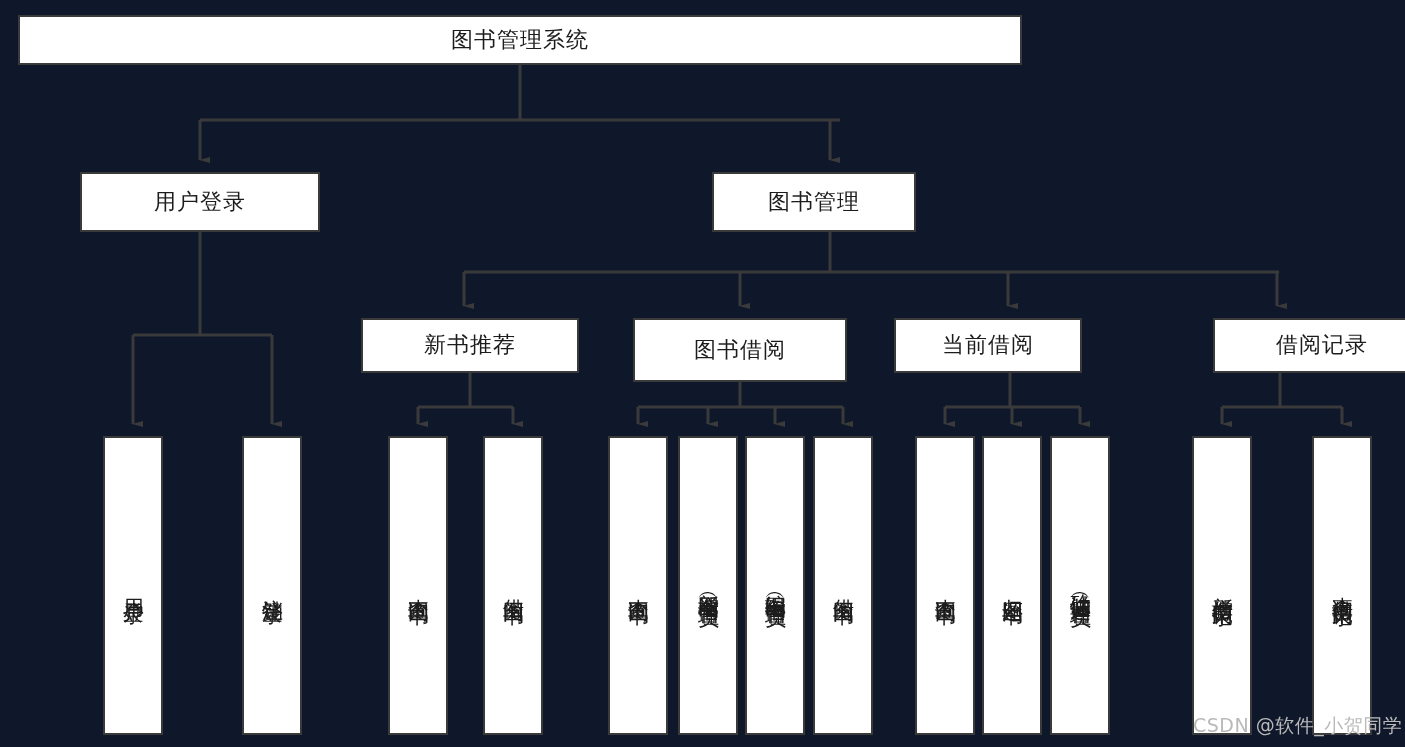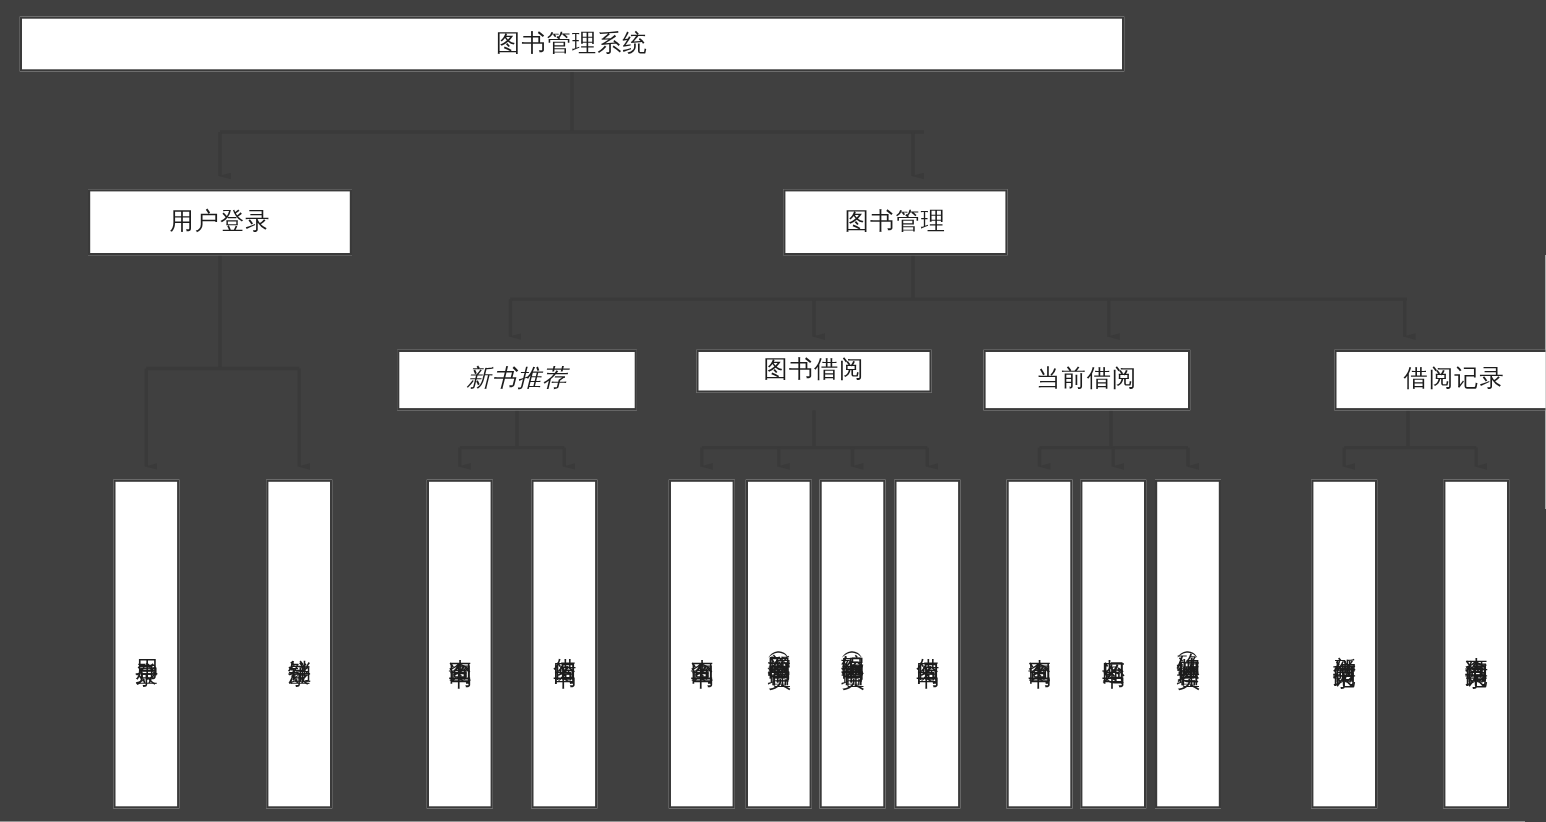--- a/index.html
+++ b/index.html
@@ -10,21 +10,21 @@
   body {
     width: 1405px;
     height: 747px;
     font-family: "DejaVu Sans", "Liberation Sans", sans-serif;
     overflow: hidden;
   }
   #diagram-root {
     position: relative;
     width: 1405px;
     height: 747px;
-    background: #404040;
+    background: #0f172a;
   }
   svg.diagram-svg {
     position: absolute;
     left: 0;
     top: 0;
     width: 1405px;
     height: 747px;
   }
   .node-box {
     position: absolute;
@@ -128,24 +128,24 @@
 
   <div id="level2-layer">
       <div class="node-box" style="left: 80px; top: 172px; width: 240px; height: 60px;">
         <span class="node-label-h">用户登录</span>
       </div>
       <div class="node-box" style="left: 712px; top: 172px; width: 204px; height: 60px;">
         <span class="node-label-h">图书管理</span>
       </div>
     </div>
   <div id="level3-layer">
-      <div class="node-box" style="left: 361px; top: 318px; width: 218px; height: 55px; font-style: italic;">
+      <div class="node-box" style="left: 361px; top: 318px; width: 218px; height: 55px;">
         <span class="node-label-h">新书推荐</span>
       </div>
-      <div class="node-box" style="left: 633px; top: 318px; width: 214px; height: 39px;">
+      <div class="node-box" style="left: 633px; top: 318px; width: 214px; height: 64px;">
         <span class="node-label-h">图书借阅</span>
       </div>
       <div class="node-box" style="left: 894px; top: 318px; width: 188px; height: 55px;">
         <span class="node-label-h">当前借阅</span>
       </div>
       <div class="node-box" style="left: 1171px; top: 318px; width: 218px; height: 55px; margin-left: 42px;">
         <span class="node-label-h">借阅记录</span>
       </div>
     </div>
   <div id="leaves-layer">
@@ -183,14 +183,15 @@
         <span class="node-label-v">确认归还（管理员）</span>
       </div>
       <div class="node-box" style="left: 1192px; top: 436px; width: 60px; height: 299px;">
         <span class="node-label-v">新增借阅记录</span>
       </div>
       <div class="node-box" style="left: 1312px; top: 436px; width: 60px; height: 299px;">
         <span class="node-label-v">查询借阅记录</span>
       </div>
     </div>
 
+  <div class="watermark" id="watermark" style="left: 1193px; top: 713px;">CSDN @软件_小贺同学</div>
 
 </div>
 
 </body></html>

